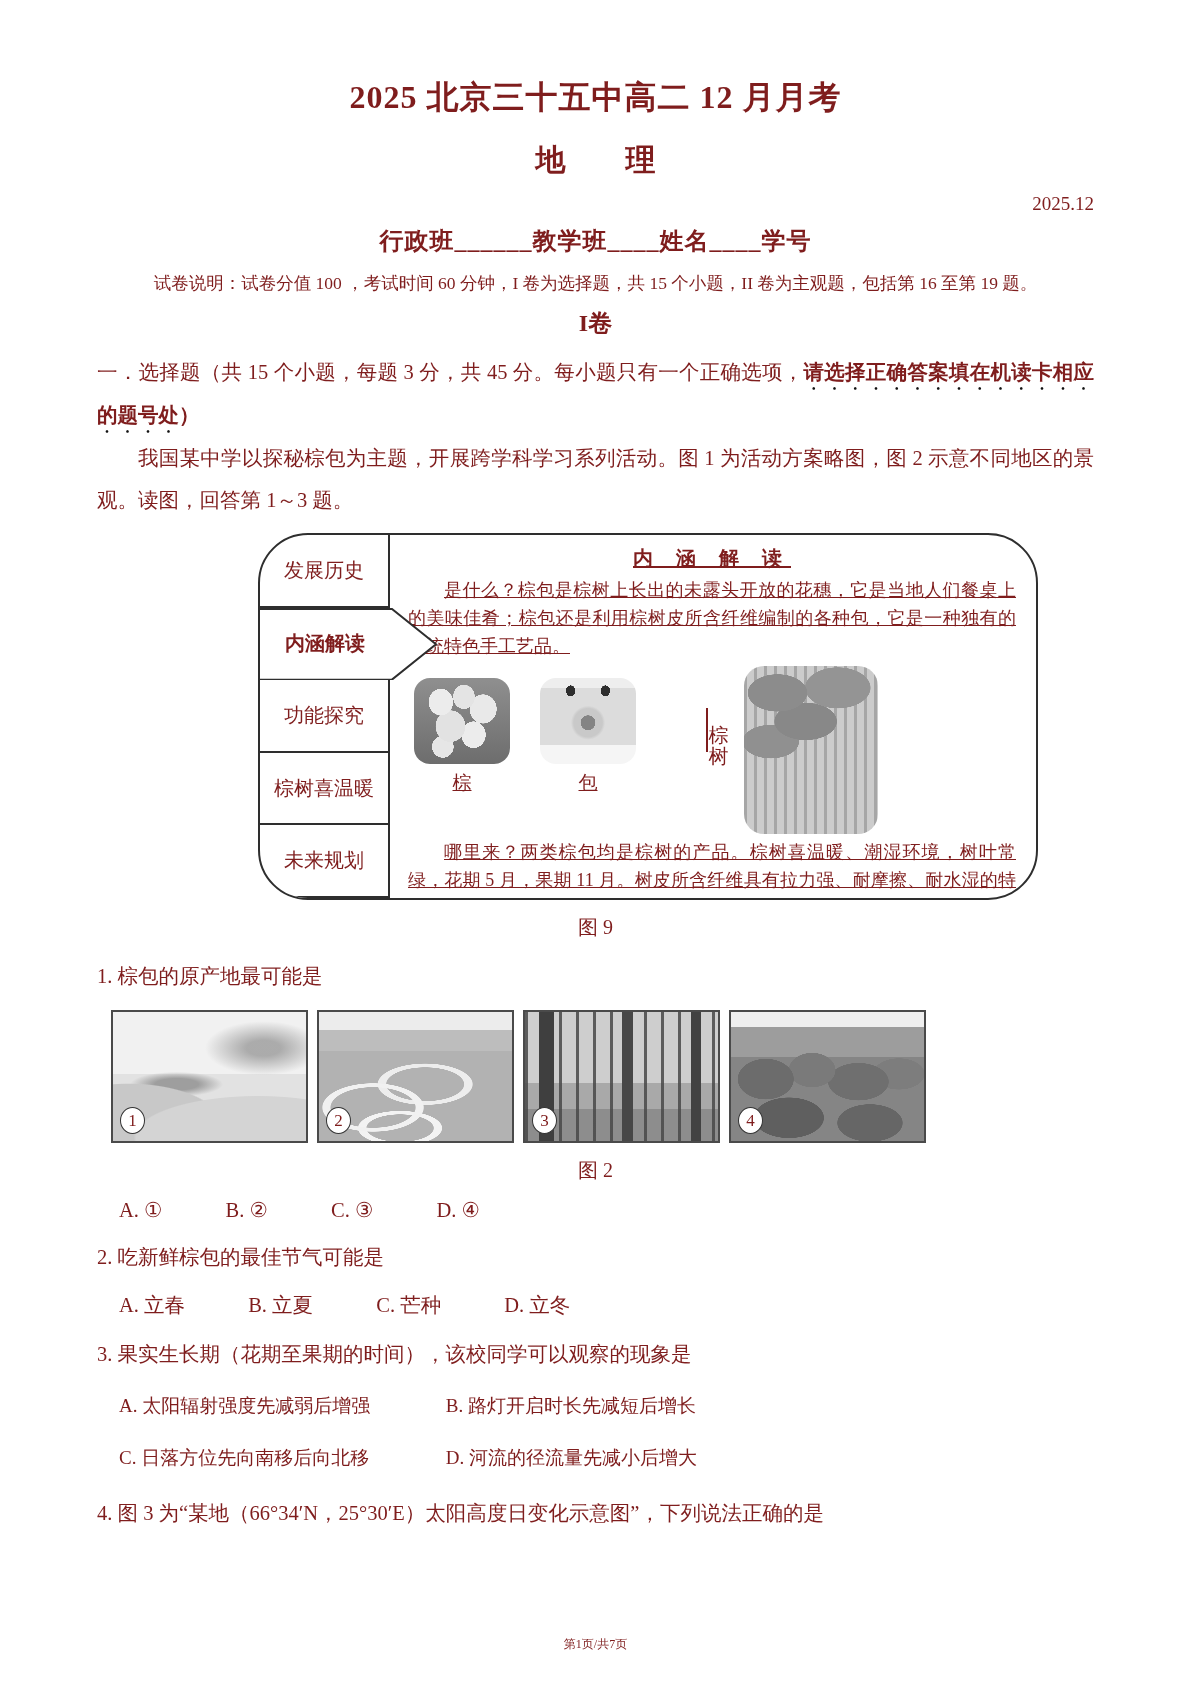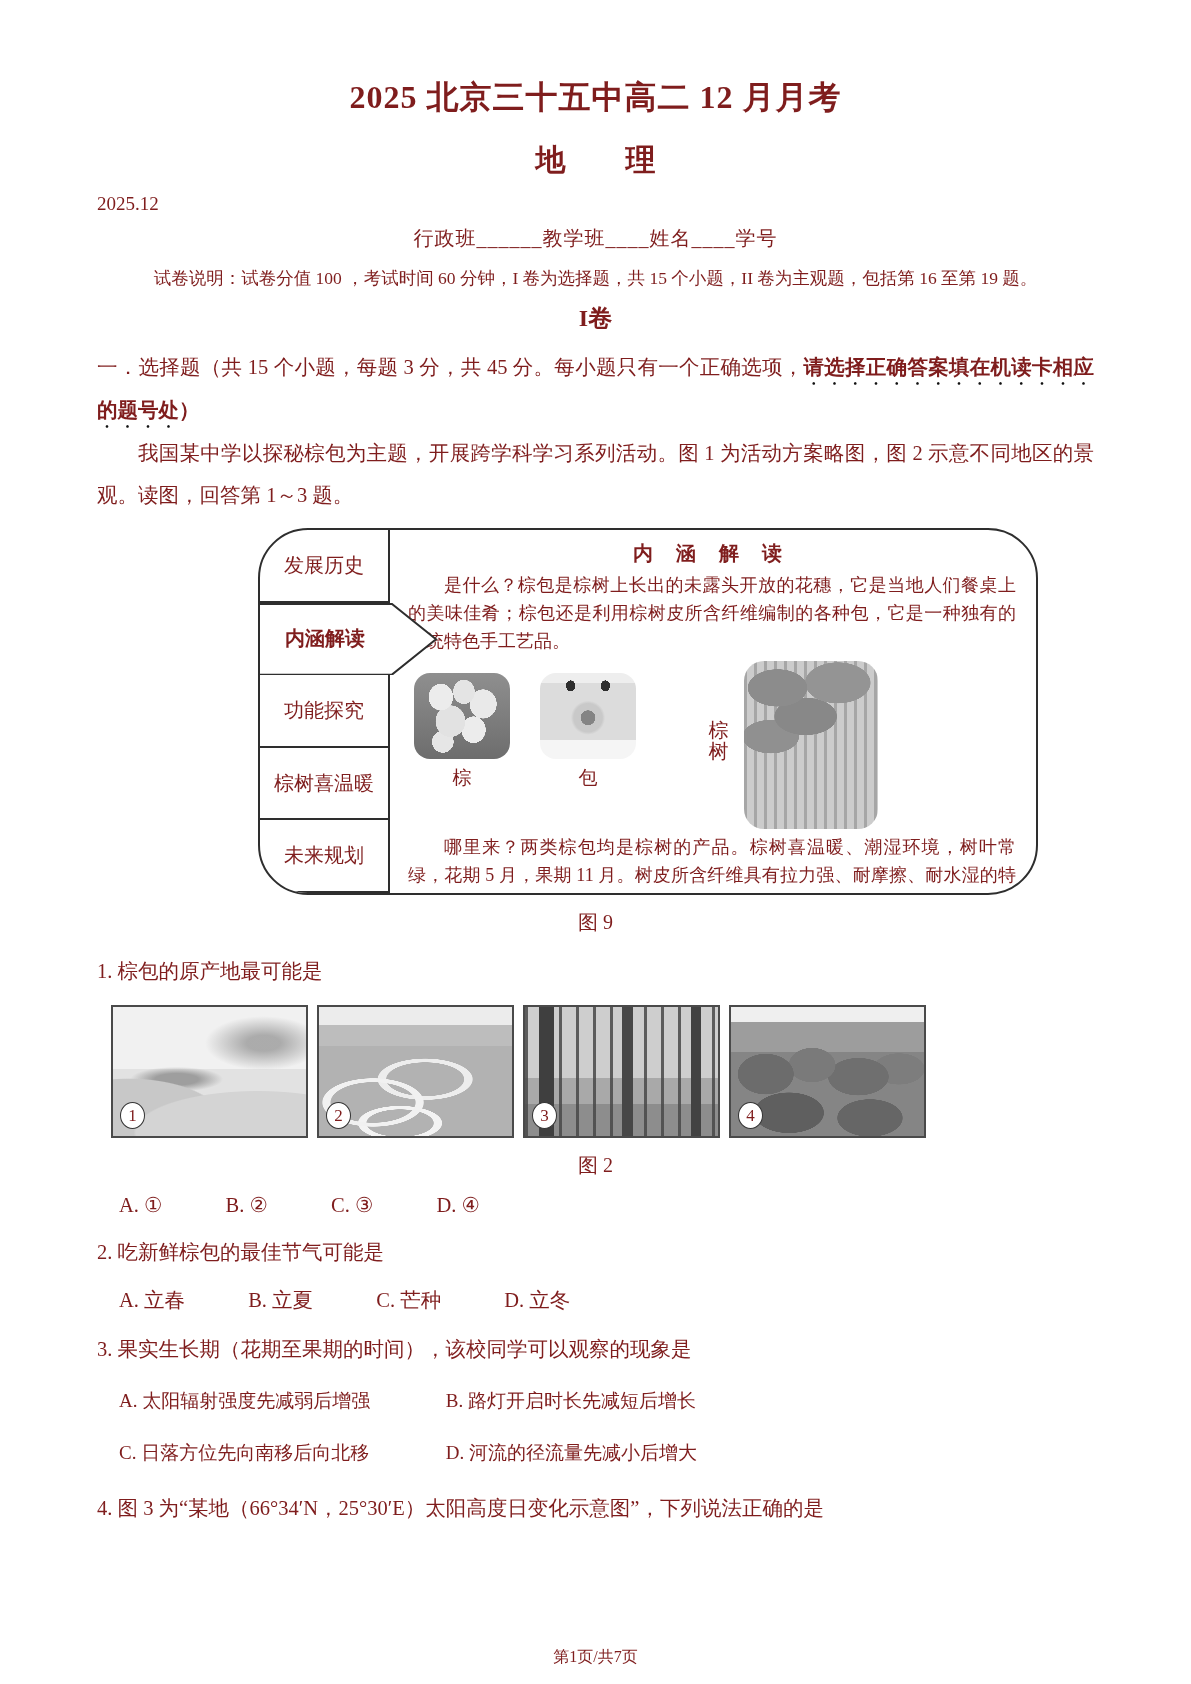--- a/index.html
+++ b/index.html
@@ -10,22 +10,22 @@
     margin:0 auto;
     background:#fff;
     color:#7f1d1d;
     font-family:"Liberation Serif","DejaVu Serif",serif;
     overflow:hidden;
     padding:0 97px;
   }
   
   .exam-title { margin-top:76px; text-align:center; font-size:32px; font-weight:700; letter-spacing:1px; }
   .subject-title { margin-top:20px; text-align:center; font-size:30px; font-weight:700; }
-  .date-line { margin-top:12px; text-align:left; font-size:19px; }
-  .student-line { margin-top:10px; text-align:center; font-size:20px; letter-spacing:1px; }
+  .date-line { margin-top:12px; text-align:right; font-size:19px; }
+  .student-line { margin-top:10px; text-align:center; font-size:24px; letter-spacing:1px;font-weight:bold; }
   .instructions { margin-top:14px; text-align:center; font-size:17.5px; }
   .volume-title { margin-top:12px; text-align:center; font-size:24px; font-weight:700; }
   
   .para { font-size:20.5px; line-height:42px; text-align:justify; }
   .section-head { margin-top:12px; }
   .dotted {
     font-weight:700;
     -webkit-text-emphasis:filled dot #111;
     text-emphasis:filled dot #111;
     -webkit-text-emphasis-position:under;
@@ -62,21 +62,21 @@
     z-index:2;
     text-align:right;
   }
   .fig1-arrow svg { width:100%; height:100%; display:block; }
   .fig1-arrow-label {
     position:absolute; left:0; top:0; width:130px; height:100%;
     display:flex; align-items:center; justify-content:center;
     font-size:20px; font-weight:700; z-index:3;
     font-family:"Liberation Sans","DejaVu Sans",sans-serif;
   }
-  .fig1-content { flex:1; padding:10px 20px 8px 18px; }
+  .fig1-content { flex:1; padding:10px 20px 8px 18px;text-decoration:underline; }
   .fig1-title { text-align:center; font-size:20px; font-weight:700; letter-spacing:9px; }
   .fig1-para { font-size:18px; line-height:28px; text-align:justify; margin-top:4px; }
   .fig1-media { display:flex; align-items:flex-start; margin-top:6px; }
   .fig1-media-col { display:flex; flex-direction:column; align-items:center; margin-top:12px; }
   .fimg { border-radius:16px; }
   .fimg--buds { width:96px; height:86px;
     background:
       radial-gradient(18% 22% at 28% 28%, #ececec 0 70%, transparent 71%),
       radial-gradient(16% 20% at 52% 22%, #e4e4e4 0 70%, transparent 71%),
       radial-gradient(20% 24% at 72% 36%, #e9e9e9 0 70%, transparent 71%),
@@ -137,21 +137,21 @@
     position:absolute; left:7px; bottom:7px;
     width:25px; height:27px; border:1.5px solid #333; border-radius:50%;
     background:#fff; display:flex; align-items:center; justify-content:center;
     font-size:17px;
   }
   .options-row { margin-top:14px; font-size:20.5px; padding-left:22px; }
   .options-row .opt { display:inline-block; margin-right:58px; }
   .options-grid { margin-top:12px; font-size:19px; padding-left:22px; line-height:40px; }
   .options-grid .opt { display:inline-block; width:322px; }
   
-  .footer { position:absolute; left:0; bottom:16px; width:100%; text-align:center; font-size:16px; }
+  .footer { position:absolute; left:0; bottom:31px; width:100%; text-align:center; font-size:12px; }
 </style>
 </head>
 <body>
 
 <div class="page">
 
   <div class="exam-title">2025 北京三十五中高二 12 月月考</div>
   <div class="subject-title">地　　理</div>
   <div class="date-line">2025.12</div>
   <div class="student-line">行政班______教学班____姓名____学号</div>

